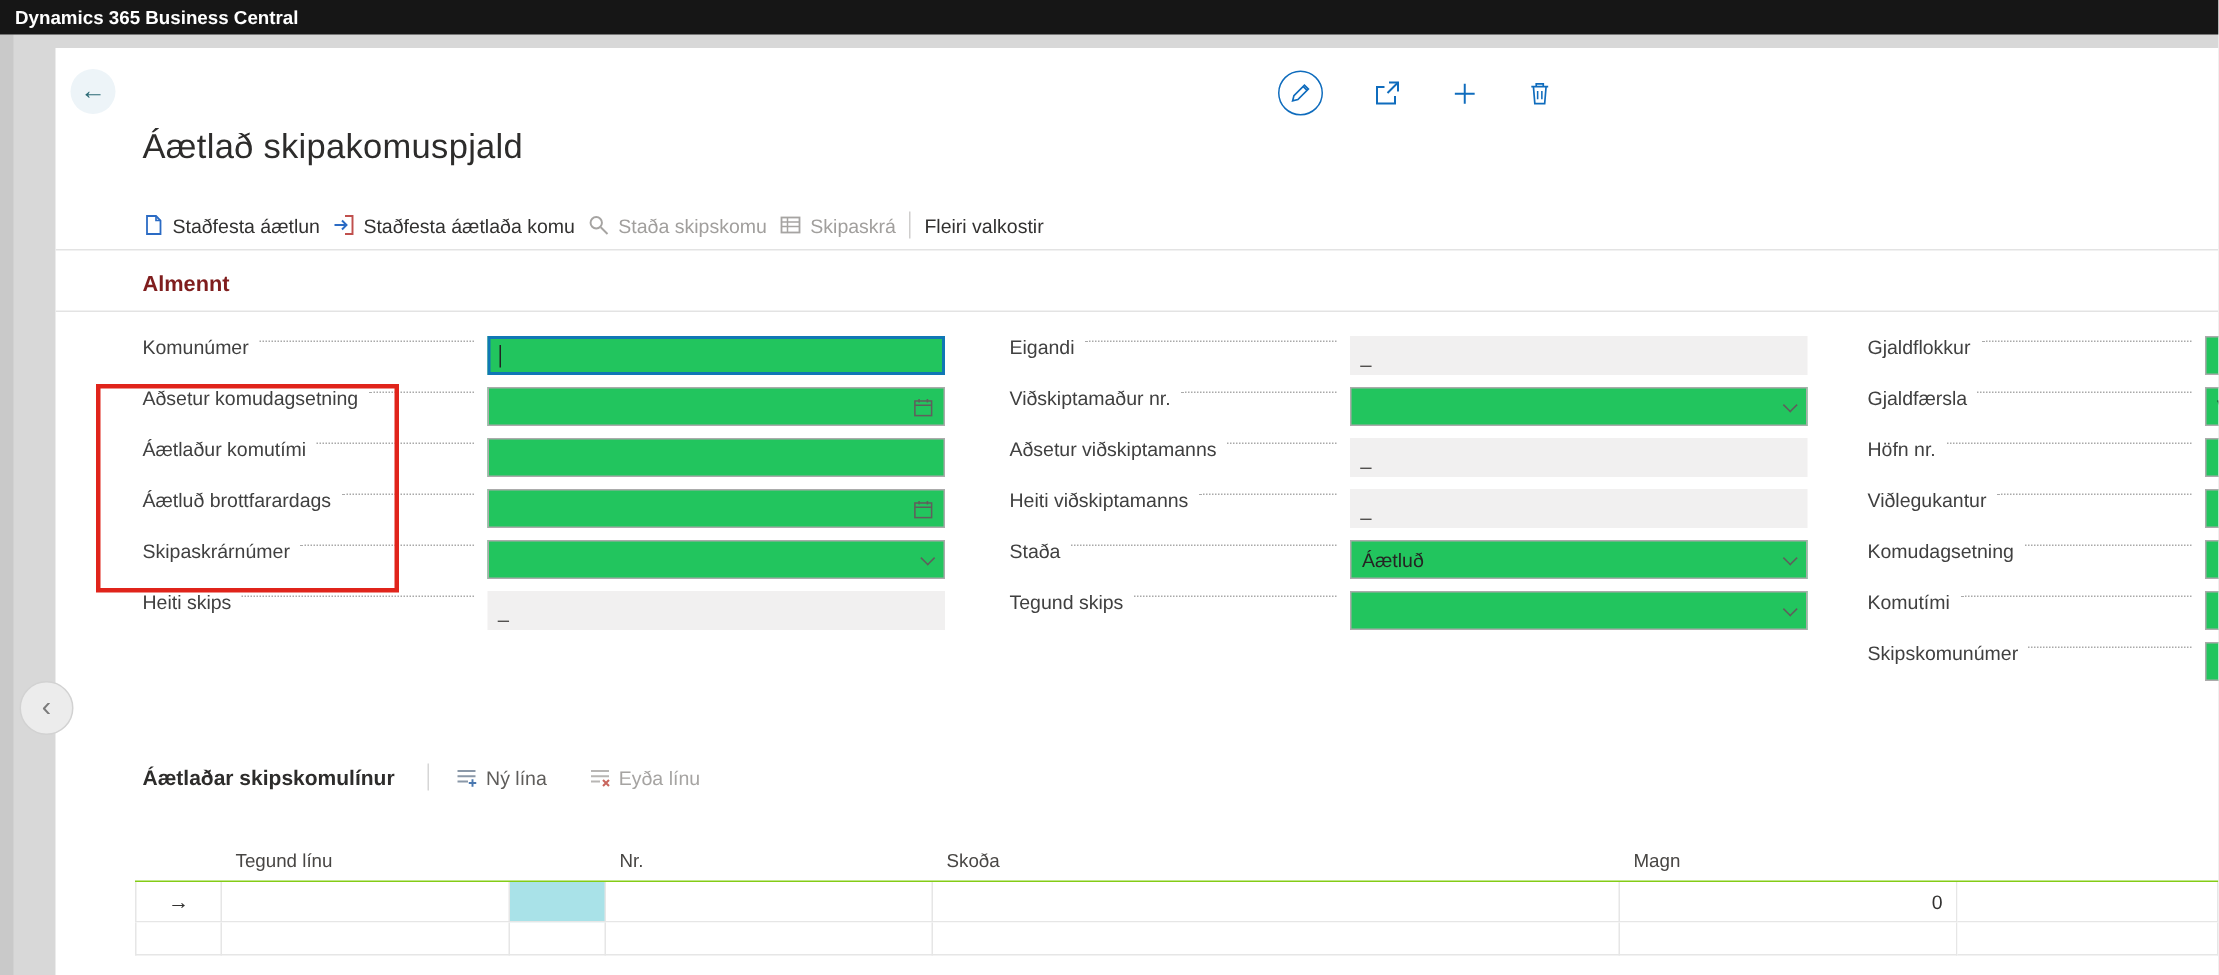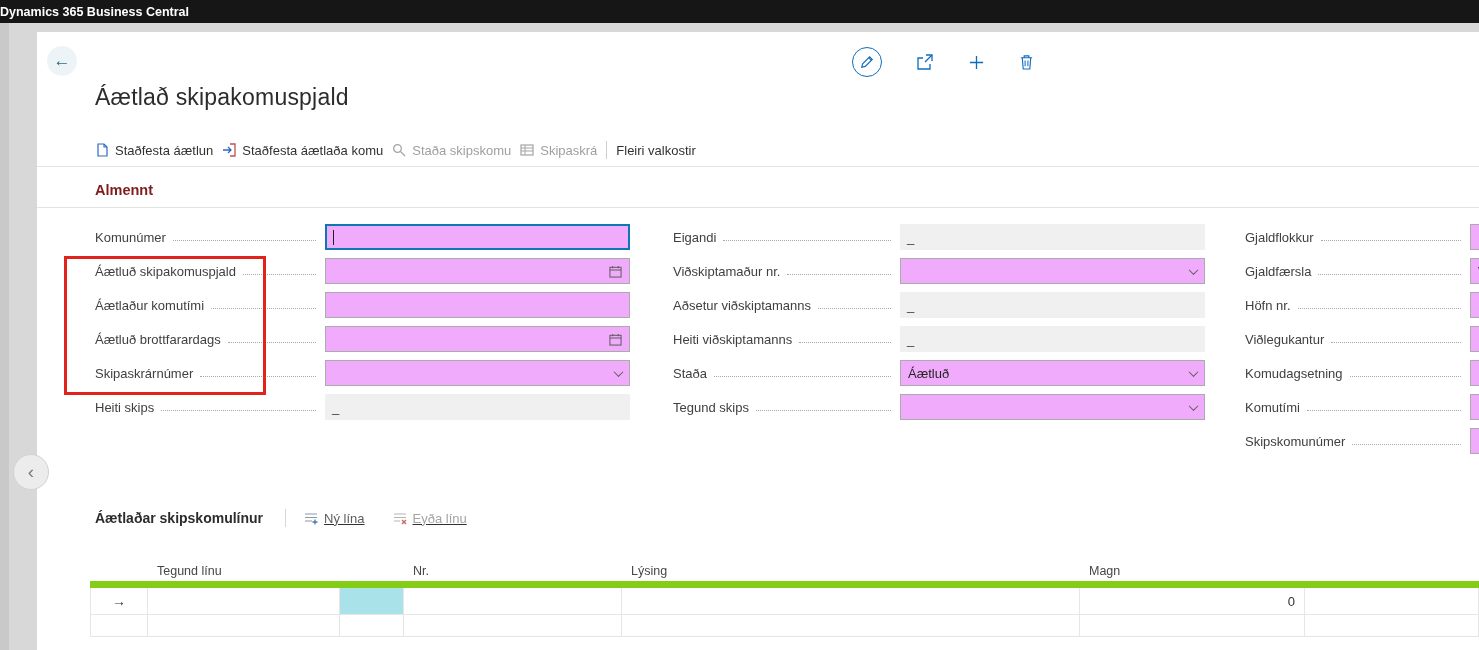--- a/index.html
+++ b/index.html
@@ -7,21 +7,21 @@
   body {
     position:relative;
     background:#d8d8d8;
     font-family:"Liberation Sans","DejaVu Sans",sans-serif;
     color:#323130;
   }
   
   .topbar{
     position:absolute; left:0; top:0; width:100%; height:23px;
     background:#161616; color:#fff; display:flex; align-items:center;
-    font-size:12.5px; font-weight:bold; z-index:6;
+    padding-left:10px; font-size:12.5px; font-weight:bold; z-index:6;
   }
   .left-edge{ position:absolute; left:0; top:23px; width:9px; bottom:0; background:#c9c9c9;}
   
   .pane-toggle{
     position:absolute; left:13px; top:454px; width:36px; height:36px;
     border-radius:50%; background:#ececec; border:1px solid #d2d2d2;
     color:#7a7a7a; font-size:19px; line-height:32px; text-align:center;
     z-index:7; cursor:pointer;
   }
   
@@ -60,28 +60,28 @@
     position:absolute; left:58px; top:150px; font-size:14.5px; font-weight:bold;
     color:#7f1d1d; cursor:pointer;
   }
   .section-line{ position:absolute; left:0; top:175px; right:0; height:1px; background:#e3e3e3; }
   
   .form-area{ position:absolute; left:0; top:185px; right:0; height:260px; }
   .form-col{ position:absolute; top:0; padding-top:7px; }
   .col1{ left:58px;  width:535px; }
   .col2{ left:636px; width:532px; }
   .col3{ left:1208px; width:530px; }
-  .form-row{ display:flex; align-items:center; height:26px; margin-bottom:8px; }
+  .form-row{ display:flex; align-items:flex-start; height:26px; margin-bottom:8px; }
   .field-label{ font-size:13px; color:#404040; white-space:nowrap; flex:0 0 auto; }
   .leader{
     flex:1 1 auto; height:1px; margin:0 9px 0 7px;
     border-bottom:1px dotted #a9a9a9; transform:translateY(3px);
   }
   .field{
-    flex:0 0 305px; height:26px; border:1px solid #ababab; background:#f0abfc;
+    flex:0 0 305px; height:26px; border:1px solid #ababab; background:#22c55e;
     display:flex; align-items:center; padding:0 7px; font-size:13px; color:#252423;
     position:relative; cursor:text;
   }
   .field.dropdown{ cursor:pointer; }
   .field.focused{ border:2px solid #1077b5; padding:0 6px; }
   .field.disabled{ border:none; background:#f1f0f0; color:#3b3a39; cursor:default; }
   .caret{ width:1px; height:15px; background:#222; animation:blink 1s steps(1) infinite; }
   @keyframes blink{ 50%{opacity:0;} }
   .chev{
     width:7px; height:7px; border-right:1.5px solid #605e5c; border-bottom:1.5px solid #605e5c;
@@ -97,21 +97,21 @@
   .lines-head{
     position:absolute; left:58px; top:477px; display:flex; align-items:center; font-size:13px;
   }
   .lines-title{ font-size:14px; font-weight:bold; color:#2d2c2b; cursor:pointer; }
   .lines-sep{ width:1px; height:18px; background:#d6d6d6; margin:0 18px 0 22px; }
   .line-action{ display:flex; align-items:center; gap:6px; margin-right:28px; cursor:pointer; color:#5f5d5b;}
   .line-action.disabled{ color:#a6a4a2; cursor:default; }
   
   .lines-table{ position:absolute; left:53px; top:528px; right:0; font-size:13px; }
   .tbl-grid{ display:grid; grid-template-columns:58px 192px 64px 218px 458px 225px 1fr; }
-  .tbl-header{ height:28px; align-items:center; border-bottom:7px solid #84cc16;
+  .tbl-header{ height:28px; align-items:center; border-bottom:1px solid #84cc16;
     color:#484644; font-size:12.5px; }
   .th-cell{ padding:0 9px; overflow:hidden; white-space:nowrap; }
   .th-right{ text-align:left; }
   .tbl-row{ height:27px; align-items:stretch; }
   .tbl-row.short{ height:22px; }
   .td-cell{
     border-right:1px solid #e6e6e6; border-bottom:1px solid #e6e6e6;
     display:flex; align-items:center; padding:0 9px; overflow:hidden; white-space:nowrap;
     cursor:cell; background:#fff;
   }
@@ -214,21 +214,21 @@
     <div class="form-col col1" id="form-col-0">
         <div class="form-row">
           <span class="field-label">Komunúmer</span>
           <span class="leader"></span>
           <div class="field text focused">
             <span class="caret"></span>
             <span></span>
           </div>
         </div>
         <div class="form-row">
-          <span class="field-label">Áætluð skipakomuspjald</span>
+          <span class="field-label">Aðsetur komudagsetning</span>
           <span class="leader"></span>
           <div class="field date">
             <span></span>
             <span class="cal-icon">
               <svg width="13" height="13" viewBox="0 0 14 14">
                 <rect x="1" y="2.5" width="12" height="10.5" fill="none" stroke="#605e5c" stroke-width="1.1"></rect>
                 <path d="M1 5.5h12M4 1v2.5M10 1v2.5" stroke="#605e5c" stroke-width="1.1"></path>
               </svg>
             </span>
           </div>
@@ -367,21 +367,21 @@
           </div>
         </div>
       </div>
   </div>
 
   <div class="annotation-rect"></div>
 
   <div class="lines-head">
     <span class="lines-title">Áætlaðar skipskomulínur</span>
     <span class="lines-sep"></span>
-    <span id="lines-actions" style="display:flex;align-items:center;text-decoration:underline;">
+    <span id="lines-actions" style="display:flex;align-items:center;">
         <span class="line-action">
           <span>
             <svg width="14" height="14" viewBox="0 0 14 14">
               <path d="M1 3h12M1 6.5h12M1 10h7" stroke="#8a98a8" stroke-width="1.2"></path>
               <path d="M11 8.5v5M8.5 11h5" stroke="#4a78b0" stroke-width="1.3"></path>
             </svg>
           </span>
           <span>Ný lína</span>
         </span>
         <span class="line-action disabled">
@@ -395,21 +395,21 @@
         </span>
       </span>
   </div>
 
   <div class="lines-table" id="lines-table">
       <div class="tbl-grid tbl-header">
         <div class="th-cell"></div>
         <div class="th-cell">Tegund línu</div>
         <div class="th-cell"></div>
         <div class="th-cell">Nr.</div>
-        <div class="th-cell">Lýsing</div>
+        <div class="th-cell">Skoða</div>
         <div class="th-cell th-right">Magn</div>
         <div class="th-cell"></div>
       </div>
       <div class="tbl-grid tbl-row">
         <div class="td-cell">→</div>
         <div class="td-cell"></div>
         <div class="td-cell td-sel"></div>
         <div class="td-cell"></div>
         <div class="td-cell"></div>
         <div class="td-cell td-right">0</div>

